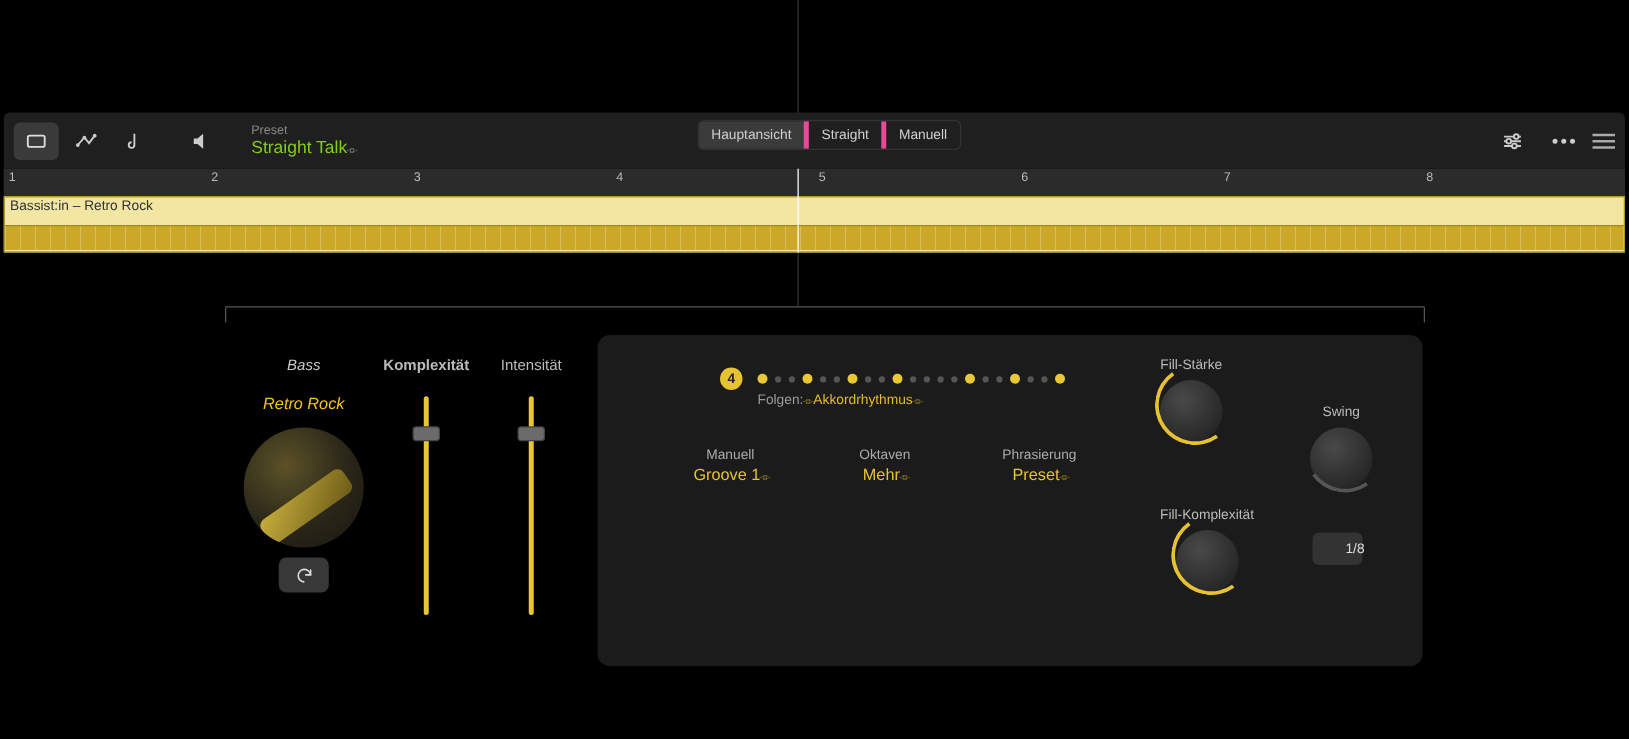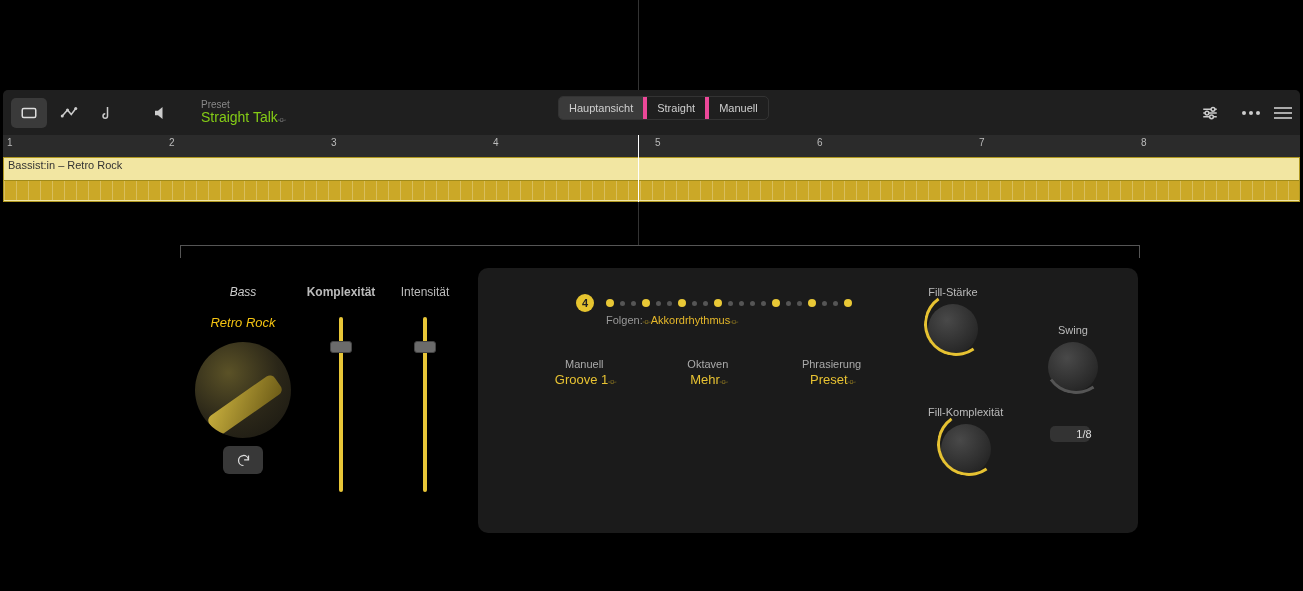--- a/index.html
+++ b/index.html
@@ -299,21 +299,21 @@
       margin:0 auto;position:relative;
     }
     .knob::after{
       content:"";position:absolute;left:-4px;bottom:-2px;width:58px;height:58px;
       border:3px solid transparent;border-left-color:#e6c232;border-bottom-color:#e6c232;
       border-radius:50%;transform:rotate(10deg);
     }
     .kb3 .knob::after{border-left-color:transparent;border-bottom-color:#555;}
     .swing-chip{
       position:absolute;left:572px;top:158px;
-      width:40px;height:16px;background:#333;border-radius:5px;
+      width:40px;height:26px;background:#333;border-radius:5px;
       display:flex;align-items:center;justify-content:center;
       font-size:11px;color:#ddd;padding-left:28px;
     }
   </style>
 </head>
 <body>
 
 <div class="pointer-line-v"></div>
 
 <div class="header">

